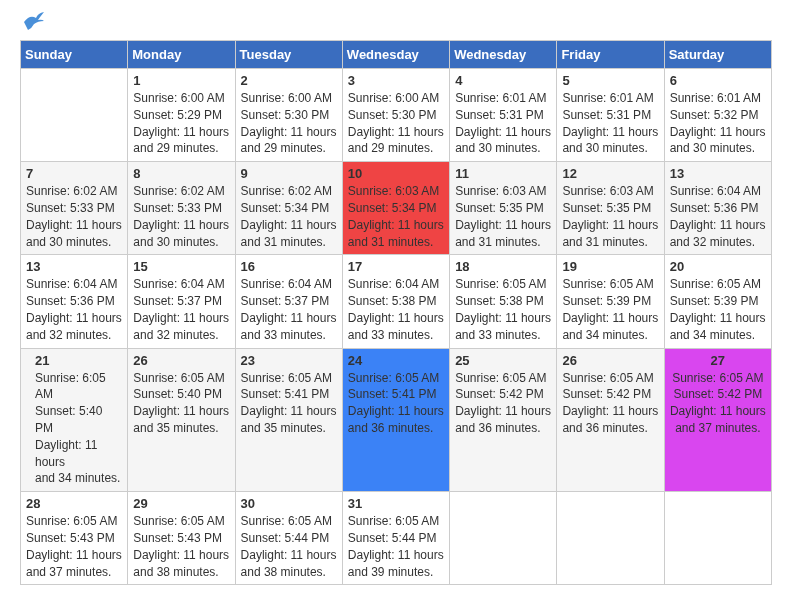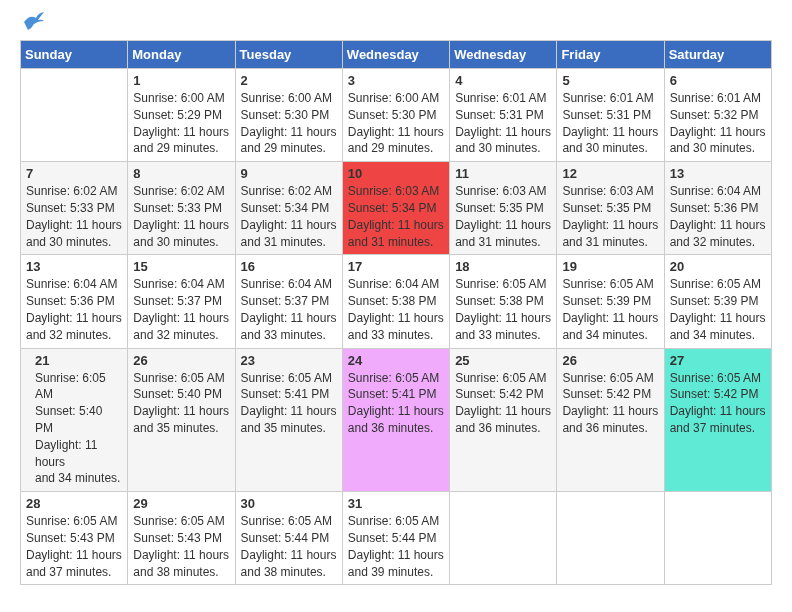--- a/index.html
+++ b/index.html
@@ -210,33 +210,33 @@
           <div class="day-info">Sunrise: 6:05 AM<br>Sunset: 5:40 PM<br>Daylight: 11 hours<br>and 34 minutes.</div>
         </td>
         <td style="background: rgb(245, 245, 245);">
           <span class="day-num">26</span>
           <div class="day-info">Sunrise: 6:05 AM<br>Sunset: 5:40 PM<br>Daylight: 11 hours<br>and 35 minutes.</div>
         </td>
         <td style="background: rgb(245, 245, 245);">
           <span class="day-num">23</span>
           <div class="day-info">Sunrise: 6:05 AM<br>Sunset: 5:41 PM<br>Daylight: 11 hours<br>and 35 minutes.</div>
         </td>
-        <td style="background: #f0abfc; margin-left: 36px;">
+        <td style="background: #3b82f6; margin-left: 36px;">
           <span class="day-num">24</span>
           <div class="day-info">Sunrise: 6:05 AM<br>Sunset: 5:41 PM<br>Daylight: 11 hours<br>and 36 minutes.</div>
         </td>
         <td style="background: rgb(245, 245, 245);">
           <span class="day-num">25</span>
           <div class="day-info">Sunrise: 6:05 AM<br>Sunset: 5:42 PM<br>Daylight: 11 hours<br>and 36 minutes.</div>
         </td>
         <td style="background: rgb(245, 245, 245);">
           <span class="day-num">26</span>
           <div class="day-info">Sunrise: 6:05 AM<br>Sunset: 5:42 PM<br>Daylight: 11 hours<br>and 36 minutes.</div>
         </td>
-        <td style="background: #5eead4;">
+        <td style="background: #d946ef; text-align: center;">
           <span class="day-num">27</span>
           <div class="day-info">Sunrise: 6:05 AM<br>Sunset: 5:42 PM<br>Daylight: 11 hours<br>and 37 minutes.</div>
         </td>
       </tr>
       <tr>
         <td>
           <span class="day-num">28</span>
           <div class="day-info">Sunrise: 6:05 AM<br>Sunset: 5:43 PM<br>Daylight: 11 hours<br>and 37 minutes.</div>
         </td>
         <td>

